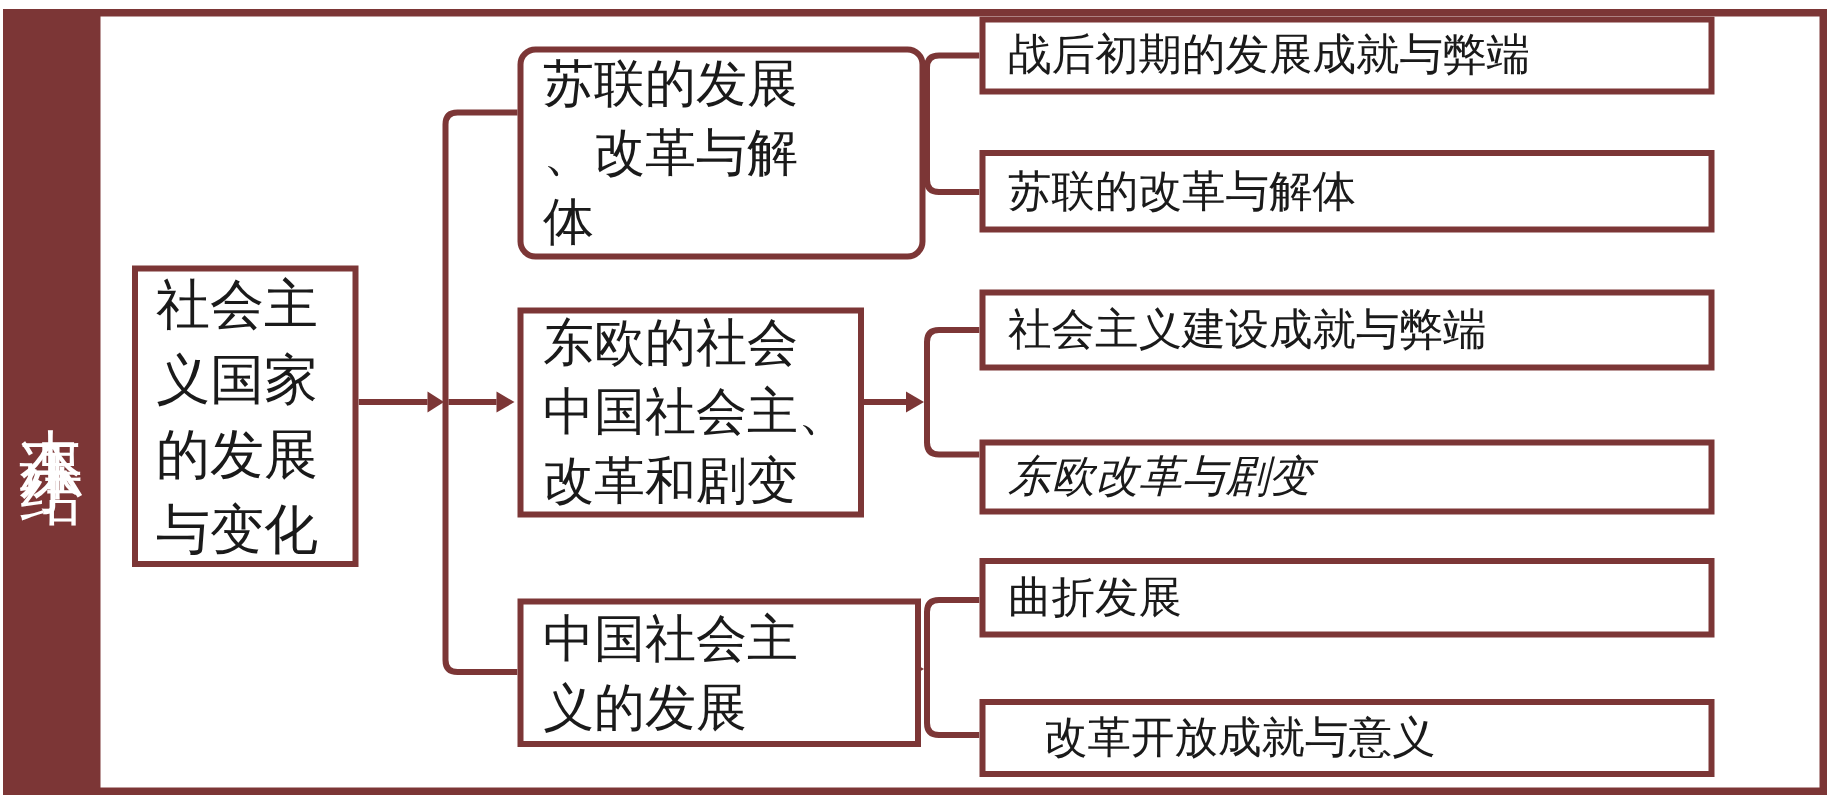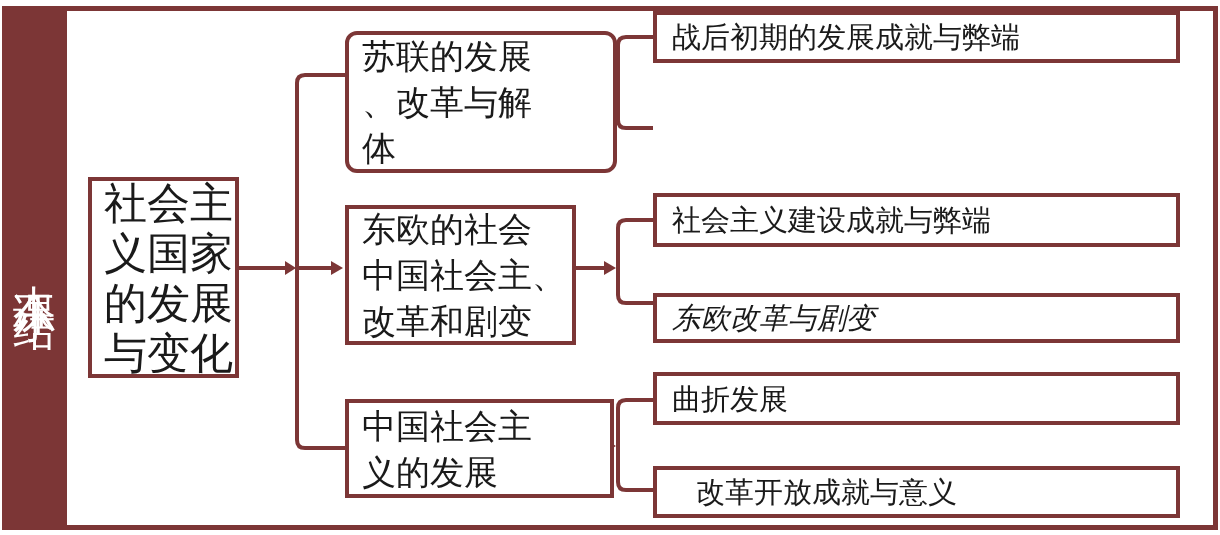--- a/index.html
+++ b/index.html
@@ -49,27 +49,27 @@
     background: #ffffff;
     display: flex;
     align-items: center;
     color: #1a1a1a;
   }
   .node .lbl {
     white-space: pre-line;
     text-align: left;
   }
   .root-box  { left: 88px;  top: 177px; width: 151px; height: 201px; }
-  .root-box .lbl   { font-size: 43px; line-height: 50px; padding-left: 12px; }
+  .root-box .lbl   { font-size: 36px; line-height: 50px; padding-left: 12px; }
   .branch .lbl     { font-size: 34px; line-height: 46px; padding-left: 13px; }
   .branch-1  { left: 345px; top: 31px;  width: 272px; height: 142px; border-radius: 12px; }
   .branch-2  { left: 345px; top: 205px; width: 231px; height: 140px; }
   .branch-3  { left: 345px; top: 399px; width: 269px; height: 99px;  }
   .leaf .lbl       { font-size: 29px; line-height: 34px; padding-left: 15px; }
-  .leaf      { left: 653px; width: 527px; }
+  .leaf      { left: 653px; width: 490px; }
   .leaf-1    { top: 11px;  height: 52px; }
   .leaf-2    { top: 100px; height: 55px; }
   .leaf-3    { top: 193px; height: 54px; }
   .leaf-4    { top: 293px; height: 50px; font-style: italic; }
   .leaf-5    { top: 372px; height: 53px; }
   .leaf-6    { top: 466px; height: 52px; padding-left: 24px; }
   .connectors {
     position: absolute;
     left: 0; top: 0;
   }
@@ -130,20 +130,23 @@
 改革和剧变</div>
   </div>
   <div class="node branch branch-3">
     <div class="lbl">中国社会主
 义的发展</div>
   </div>
 
   <div class="node leaf leaf-1">
     <div class="lbl">战后初期的发展成就与弊端</div>
   </div>
+  <div class="node leaf leaf-2">
+    <div class="lbl">苏联的改革与解体</div>
+  </div>
   <div class="node leaf leaf-3">
     <div class="lbl">社会主义建设成就与弊端</div>
   </div>
   <div class="node leaf leaf-4">
     <div class="lbl">东欧改革与剧变</div>
   </div>
   <div class="node leaf leaf-5">
     <div class="lbl">曲折发展</div>
   </div>
   <div class="node leaf leaf-6">

